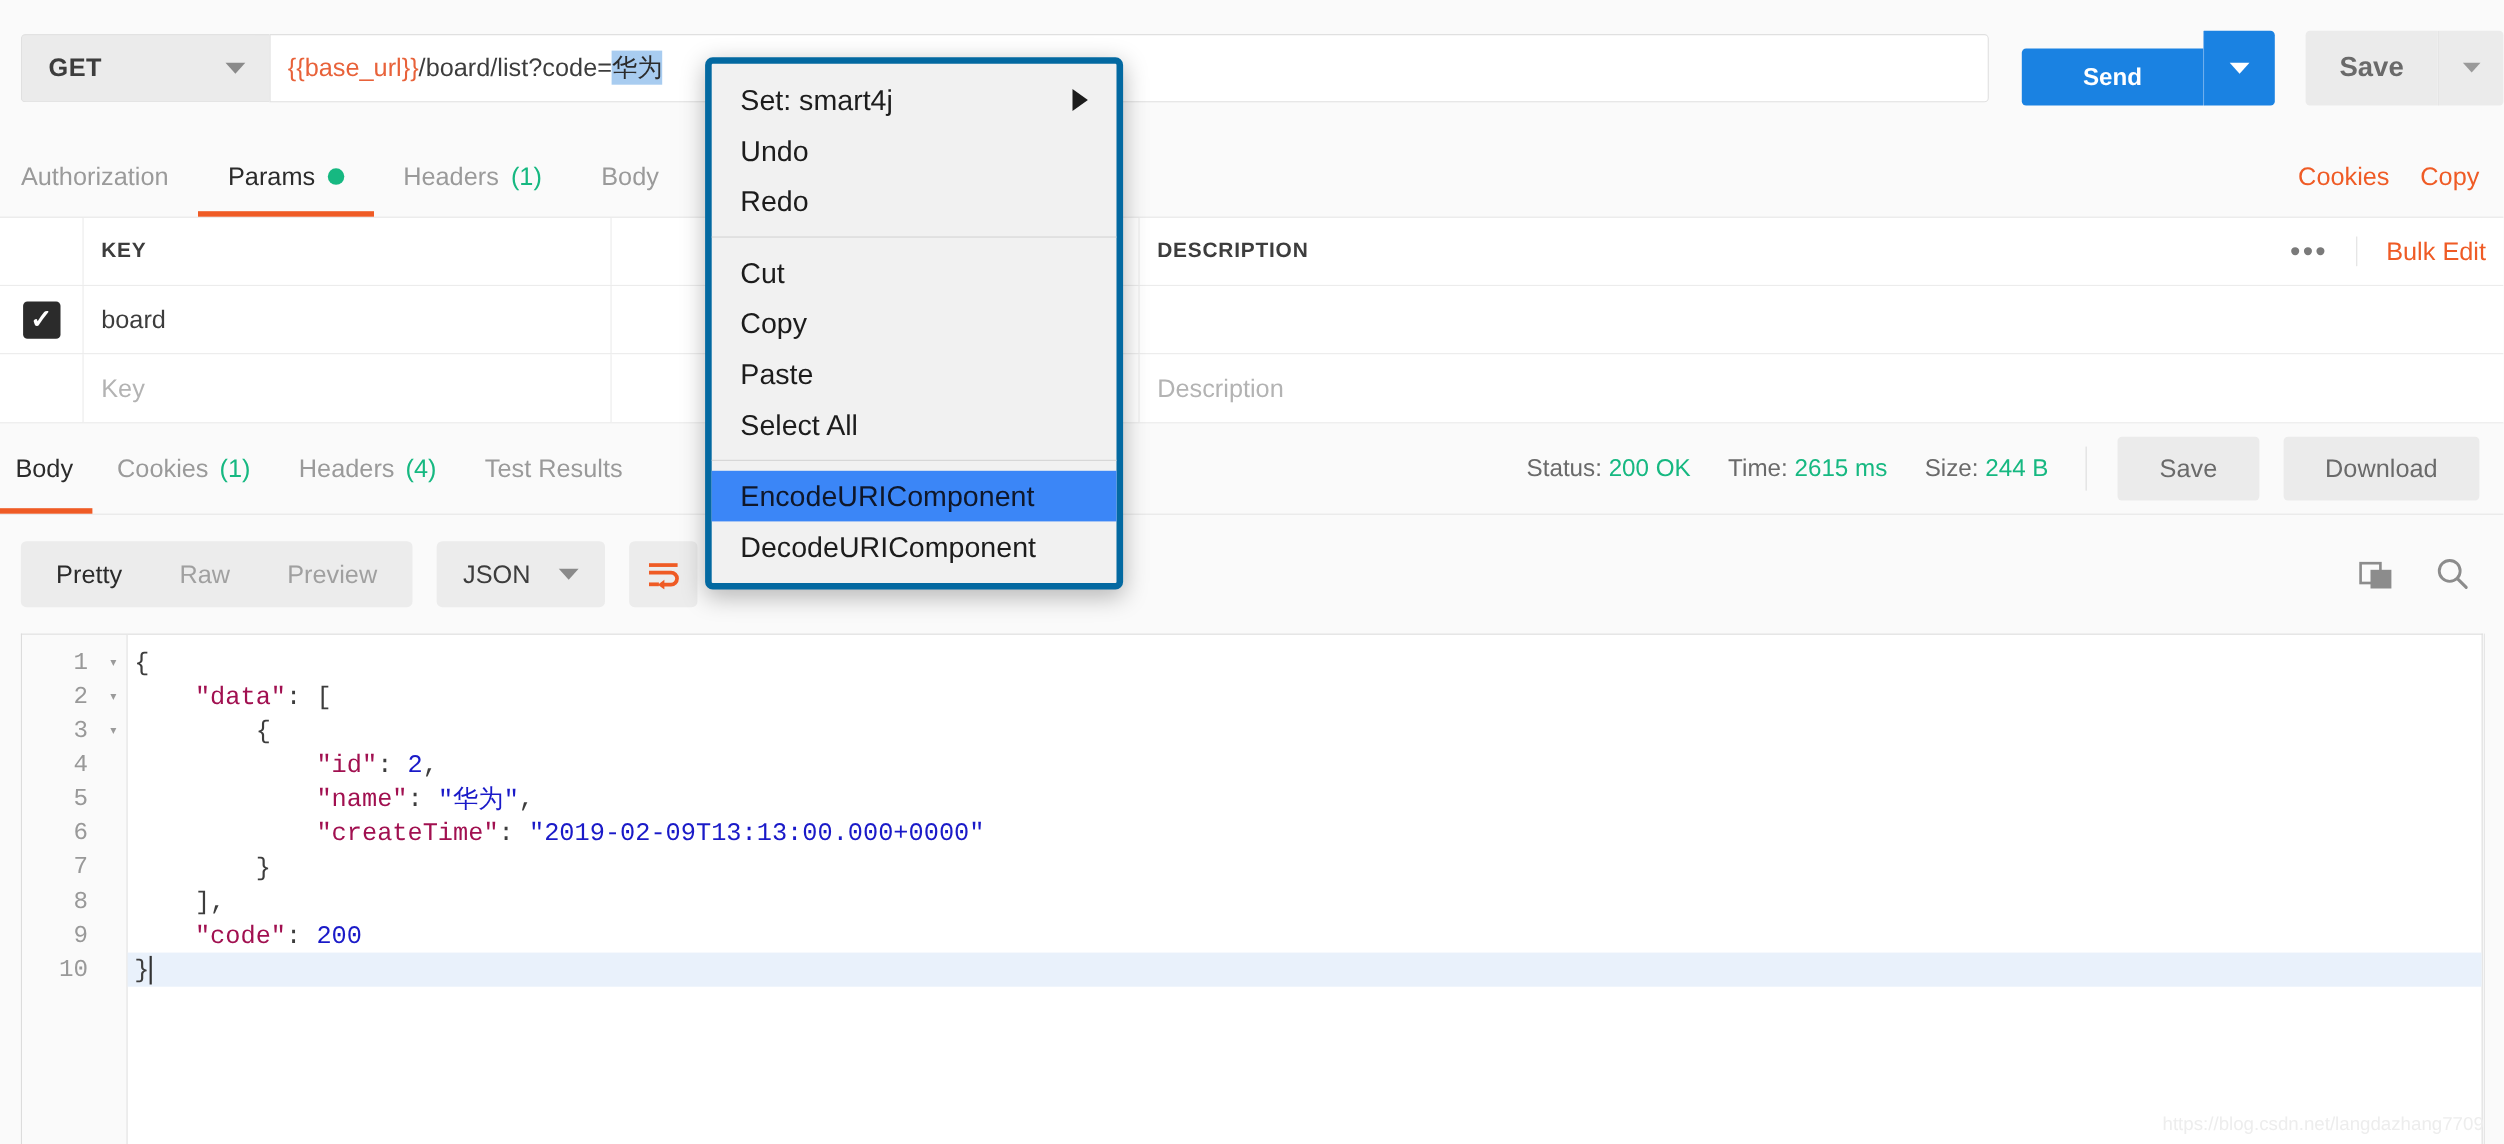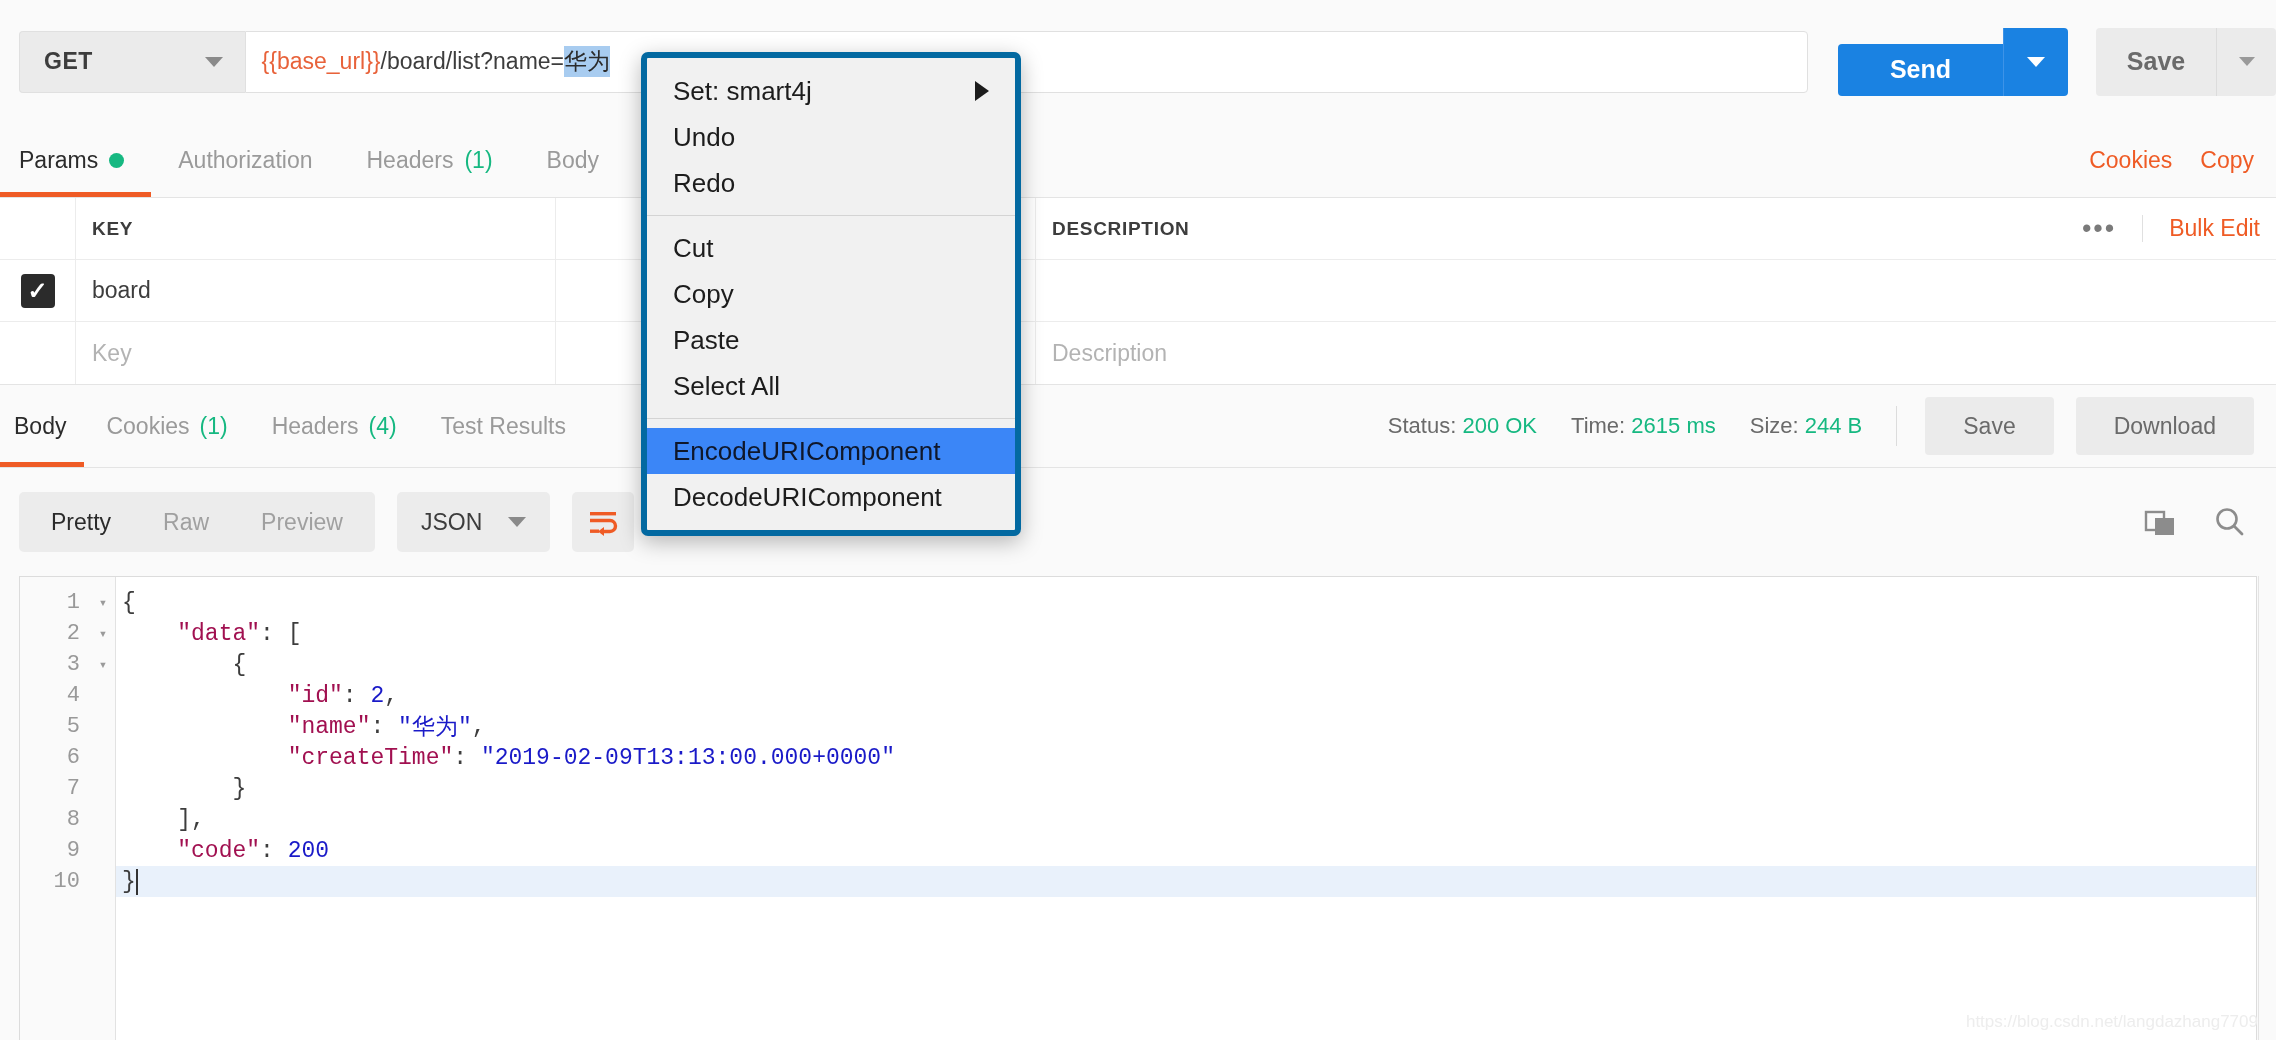--- a/index.html
+++ b/index.html
@@ -37,21 +37,21 @@
     border-radius: 0 4px 4px 0;
     display: flex; align-items: center; padding: 0 16px;
     font-size: 23px; color: #3d3d3d;
     white-space: nowrap; overflow: hidden;
   }
   .url-var { color: #e8623a; }
   .url-plain { color: #3d3d3d; }
   .url-sel { background: #a8ccf0; color: #2b2b2b; }
   .send-btn-group { margin-left: 30px; display: flex; height: 68px; }
   .send-btn {
-    background: #1a82e2; color: #fff; font-size: 25px; font-weight: 700;
+    background: #1a82e2; color: #fff; font-size: 22px; font-weight: 700;
     border-radius: 4px 0 0 4px; width: 165px;
     display: flex; align-items: center; justify-content: center; cursor: pointer; margin-top: 16px;
   }
   .send-caret {
     background: #1a82e2; border-radius: 0 4px 4px 0; width: 65px;
     border-left: 1px solid #3d93e8;
     display: flex; align-items: center; justify-content: center; cursor: pointer;
   }
   .send-caret .caret-dn { border-top-color: #fff; }
   .save-btn-group { margin-left: 28px; display: flex; height: 68px; }
@@ -244,44 +244,44 @@
 
 <div id="app">
 
   <div class="urlbar-row">
     <div class="method-select">
       <span>GET</span>
       <span class="caret-dn"></span>
     </div>
     <div class="url-input">
       <span class="url-var">{{base_url}}</span>
-        <span class="url-plain">/board/list?name=</span>
+        <span class="url-plain">/board/list?code=</span>
         <span class="url-sel">华为</span>
     </div>
     <div class="send-btn-group">
       <div class="send-btn">Send</div>
       <div class="send-caret">
         <span class="caret-dn"></span>
       </div>
     </div>
     <div class="save-btn-group">
       <div class="save-btn">Save</div>
       <div class="save-caret">
         <span class="caret-dn"></span>
       </div>
     </div>
   </div>
 
   <div class="req-tabs">
+    <div class="rtab">
+      <span>Authorization</span>
+    </div>
     <div class="rtab active">
       <span>Params</span>
       <span class="green-dot"></span>
-    </div>
-    <div class="rtab">
-      <span>Authorization</span>
     </div>
     <div class="rtab">
       <span>Headers</span>
       <span class="cnt">(1)</span>
     </div>
     <div class="rtab">
       <span>Body</span>
     </div>
     <div class="rtab">
       <span>Pre-request Script</span>

